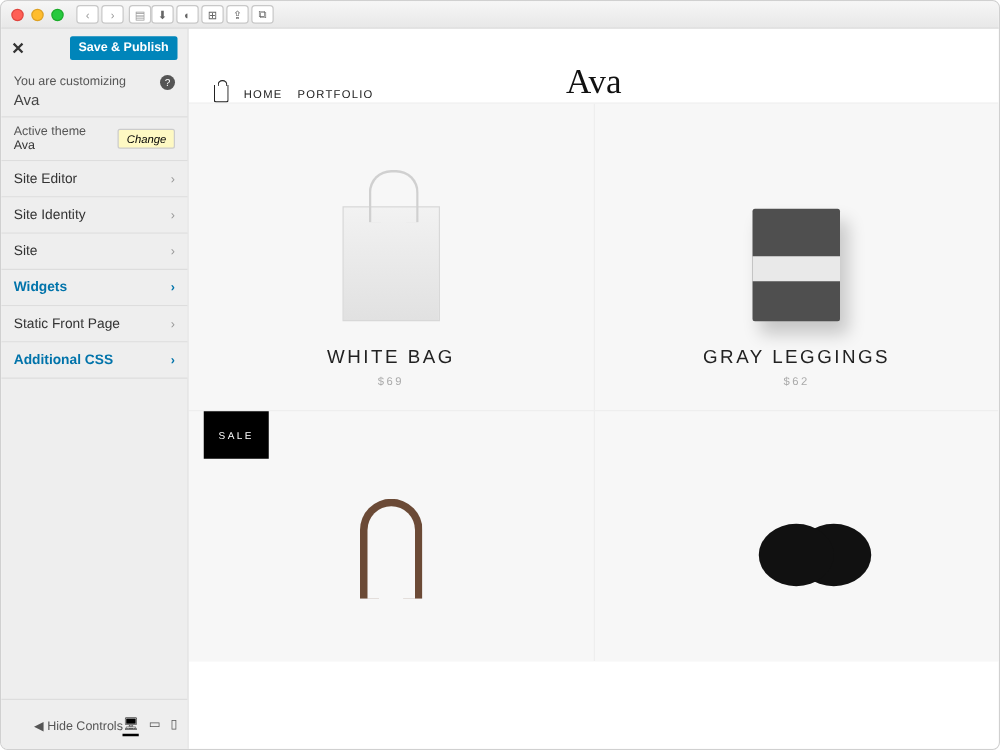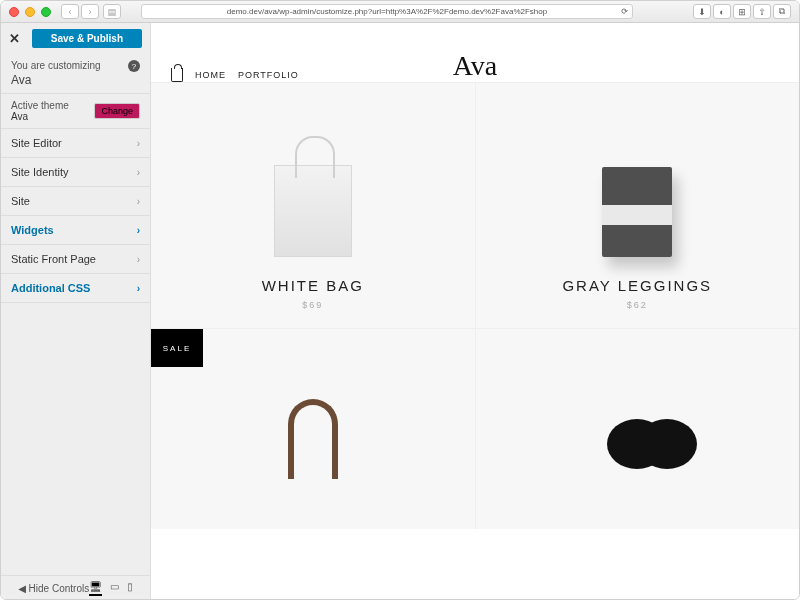--- a/index.html
+++ b/index.html
@@ -15,32 +15,32 @@
   .navbtn{width:18px;height:15px;border:1px solid #c8c8c8;border-radius:3px;background:#fff;display:flex;align-items:center;justify-content:center;font-size:9px;color:#999;}
   .url-box{flex:1;margin:0 60px 0 20px;height:15px;border:1px solid #cfcfcf;border-radius:3px;background:#fff;font-size:8px;color:#555;display:flex;align-items:center;justify-content:center;position:relative;}
   .url-box .reload{position:absolute;right:4px;}
   .toolicons{display:flex;gap:2px;}
   .toolicon{width:18px;height:15px;border:1px solid #c8c8c8;border-radius:3px;background:#fff;display:flex;align-items:center;justify-content:center;font-size:9px;color:#666;}
   .app { display:flex; height:calc(600px - 22px); }
   
   .sidebar { width:150px; background:#eeeeee; border-right:1px solid #ddd; display:flex; flex-direction:column; font-size:11px; color:#333; position:relative;}
   .sb-top{display:flex;justify-content:space-between;align-items:center;padding:6px 8px;}
   .close-x{font-size:13px;font-weight:bold;cursor:pointer;}
-  .save-btn{background:#0085ba;color:#fff;border:none;border-radius:2px;padding:4px 19px;font-size:10px;font-weight:600;cursor:pointer;}
+  .save-btn{background:#0085ba;color:#fff;border:none;border-radius:2px;padding:4px 7px;font-size:10px;font-weight:600;cursor:pointer;}
   .sb-section{padding:6px 10px;border-bottom:1px solid #ddd;}
   .sb-small{font-size:10px;color:#555;}
   .sb-name{font-size:12px;color:#444;margin-top:2px;}
   .help-icon{float:right;width:12px;height:12px;border-radius:50%;background:#555;color:#fff;font-size:8px;display:inline-flex;align-items:center;justify-content:center;}
   .theme-row{display:flex;justify-content:space-between;align-items:center;}
-  .change-btn{border:1px solid #ccc;border-radius:2px;background:#be185d;font-size:9px;padding:2px 6px;cursor:pointer;}
+  .change-btn{border:1px solid #ccc;border-radius:2px;background:#fef9c3;font-size:9px;padding:2px 6px;cursor:pointer;font-style:italic;}
   .panel-item{display:flex;justify-content:space-between;align-items:center;padding:8px 10px;border-bottom:1px solid #ddd;background:#eee;cursor:pointer;}
   .chev{color:#999;font-size:10px;}
   .panel-item.active{color:#0073aa;font-weight:600;}
   .panel-item.active .chev{color:#0073aa;}
-  .sb-footer{position:absolute;bottom:0;left:0;right:0;height:26px;border-top:1px solid #ddd;display:flex;align-items:center;justify-content:center;padding:0 8px;font-size:10px;color:#555;background:#eee;}
+  .sb-footer{position:absolute;bottom:0;left:0;right:0;height:42px;border-top:1px solid #ddd;display:flex;align-items:center;justify-content:flex-end;padding:0 8px;font-size:10px;color:#555;background:#eee;}
   .devices{display:flex;gap:8px;color:#555;}
   .device{cursor:pointer;}
   .device.active{color:#000;border-bottom:2px solid #000;padding-bottom:2px;}
   
   .preview{flex:1;background:#fff;overflow:hidden;position:relative;}
   .shop-header{height:60px;display:flex;align-items:flex-end;justify-content:space-between;padding:0 20px;border-bottom:1px solid #eee;}
   .shop-left{display:flex;align-items:center;gap:12px;font-size:9px;letter-spacing:1px;color:#222;}
   .bag-icon{width:12px;height:14px;border:1px solid #222;border-top:none;border-radius:0 0 2px 2px;position:relative;}
   .bag-icon::before{content:"";position:absolute;top:-4px;left:2px;width:6px;height:4px;border:1px solid #222;border-bottom:none;border-radius:4px 4px 0 0;}
   .logo{font-family:"Brush Script MT",cursive;font-size:28px;color:#111;position:absolute;left:50%;transform:translateX(-50%);}
@@ -52,44 +52,40 @@
   .grid{display:grid;grid-template-columns:1fr 1fr;gap:1px;background:#eee;}
   .tile{background:#f7f7f7;height:245px;display:flex;flex-direction:column;align-items:center;justify-content:flex-end;padding-bottom:18px;position:relative;}
   .tile.bottom{height:200px;justify-content:flex-start;padding-top:30px;}
   .tile .title{font-size:15px;letter-spacing:2px;color:#222;margin-top:14px;}
   .tile .price{font-size:9px;letter-spacing:2px;color:#aaa;margin-top:6px;}
   
   .bag-prod{width:78px;height:92px;background:linear-gradient(#f2f2f2,#e1e1e1);border:1px solid #d8d8d8;position:relative;margin-bottom:6px;}
   .bag-prod::before{content:"";position:absolute;top:-30px;left:20px;width:36px;height:40px;border:2px solid #d0d0d0;border-bottom:none;border-radius:18px 18px 0 0;}
   .leggings{width:70px;height:90px;background:#4f4f4f;border-radius:2px;position:relative;margin-bottom:6px;box-shadow:6px 10px 14px rgba(0,0,0,.2);}
   .leggings::after{content:"";position:absolute;left:0;right:0;top:38px;height:20px;background:#e9e9e9;}
-  .sale-badge{position:absolute;top:0;left:0;width:52px;height:38px;background:#000;color:#fff;font-size:8px;letter-spacing:2px;display:flex;align-items:center;justify-content:center;}
+  .sale-badge{position:absolute;top:0;left:12px;width:52px;height:38px;background:#000;color:#fff;font-size:8px;letter-spacing:2px;display:flex;align-items:center;justify-content:center;}
   .strap{width:50px;height:80px;border:6px solid #6b4a36;border-bottom:none;border-radius:28px 28px 0 0;margin-top:40px;}
   .blob{width:60px;height:50px;background:#111;border-radius:50%;margin-top:60px;box-shadow:30px 0 0 #111;}
   a,button{font-family:inherit;}
 </style>
 </head>
 <body>
 
 <div class="window">
   <div class="titlebar">
     <div class="traffic">
       <div class="tl red"></div>
       <div class="tl yel"></div>
       <div class="tl grn"></div>
     </div>
     <div class="navbtns">
       <div class="navbtn">‹</div>
       <div class="navbtn">›</div>
     </div>
     <div class="navbtn" style="margin-left:4px">▤</div>
-    <div class="url-box">
-      <span>demo.dev/ava/wp-admin/customize.php?url=http%3A%2F%2Fdemo.dev%2Fava%2Fshop</span>
-      <span class="reload">⟳</span>
-    </div>
     <div class="toolicons">
       <div class="toolicon">⬇</div>
       <div class="toolicon">◐</div>
       <div class="toolicon">⊞</div>
       <div class="toolicon">⇪</div>
       <div class="toolicon">⧉</div>
     </div>
   </div>
 
   <div class="app">

